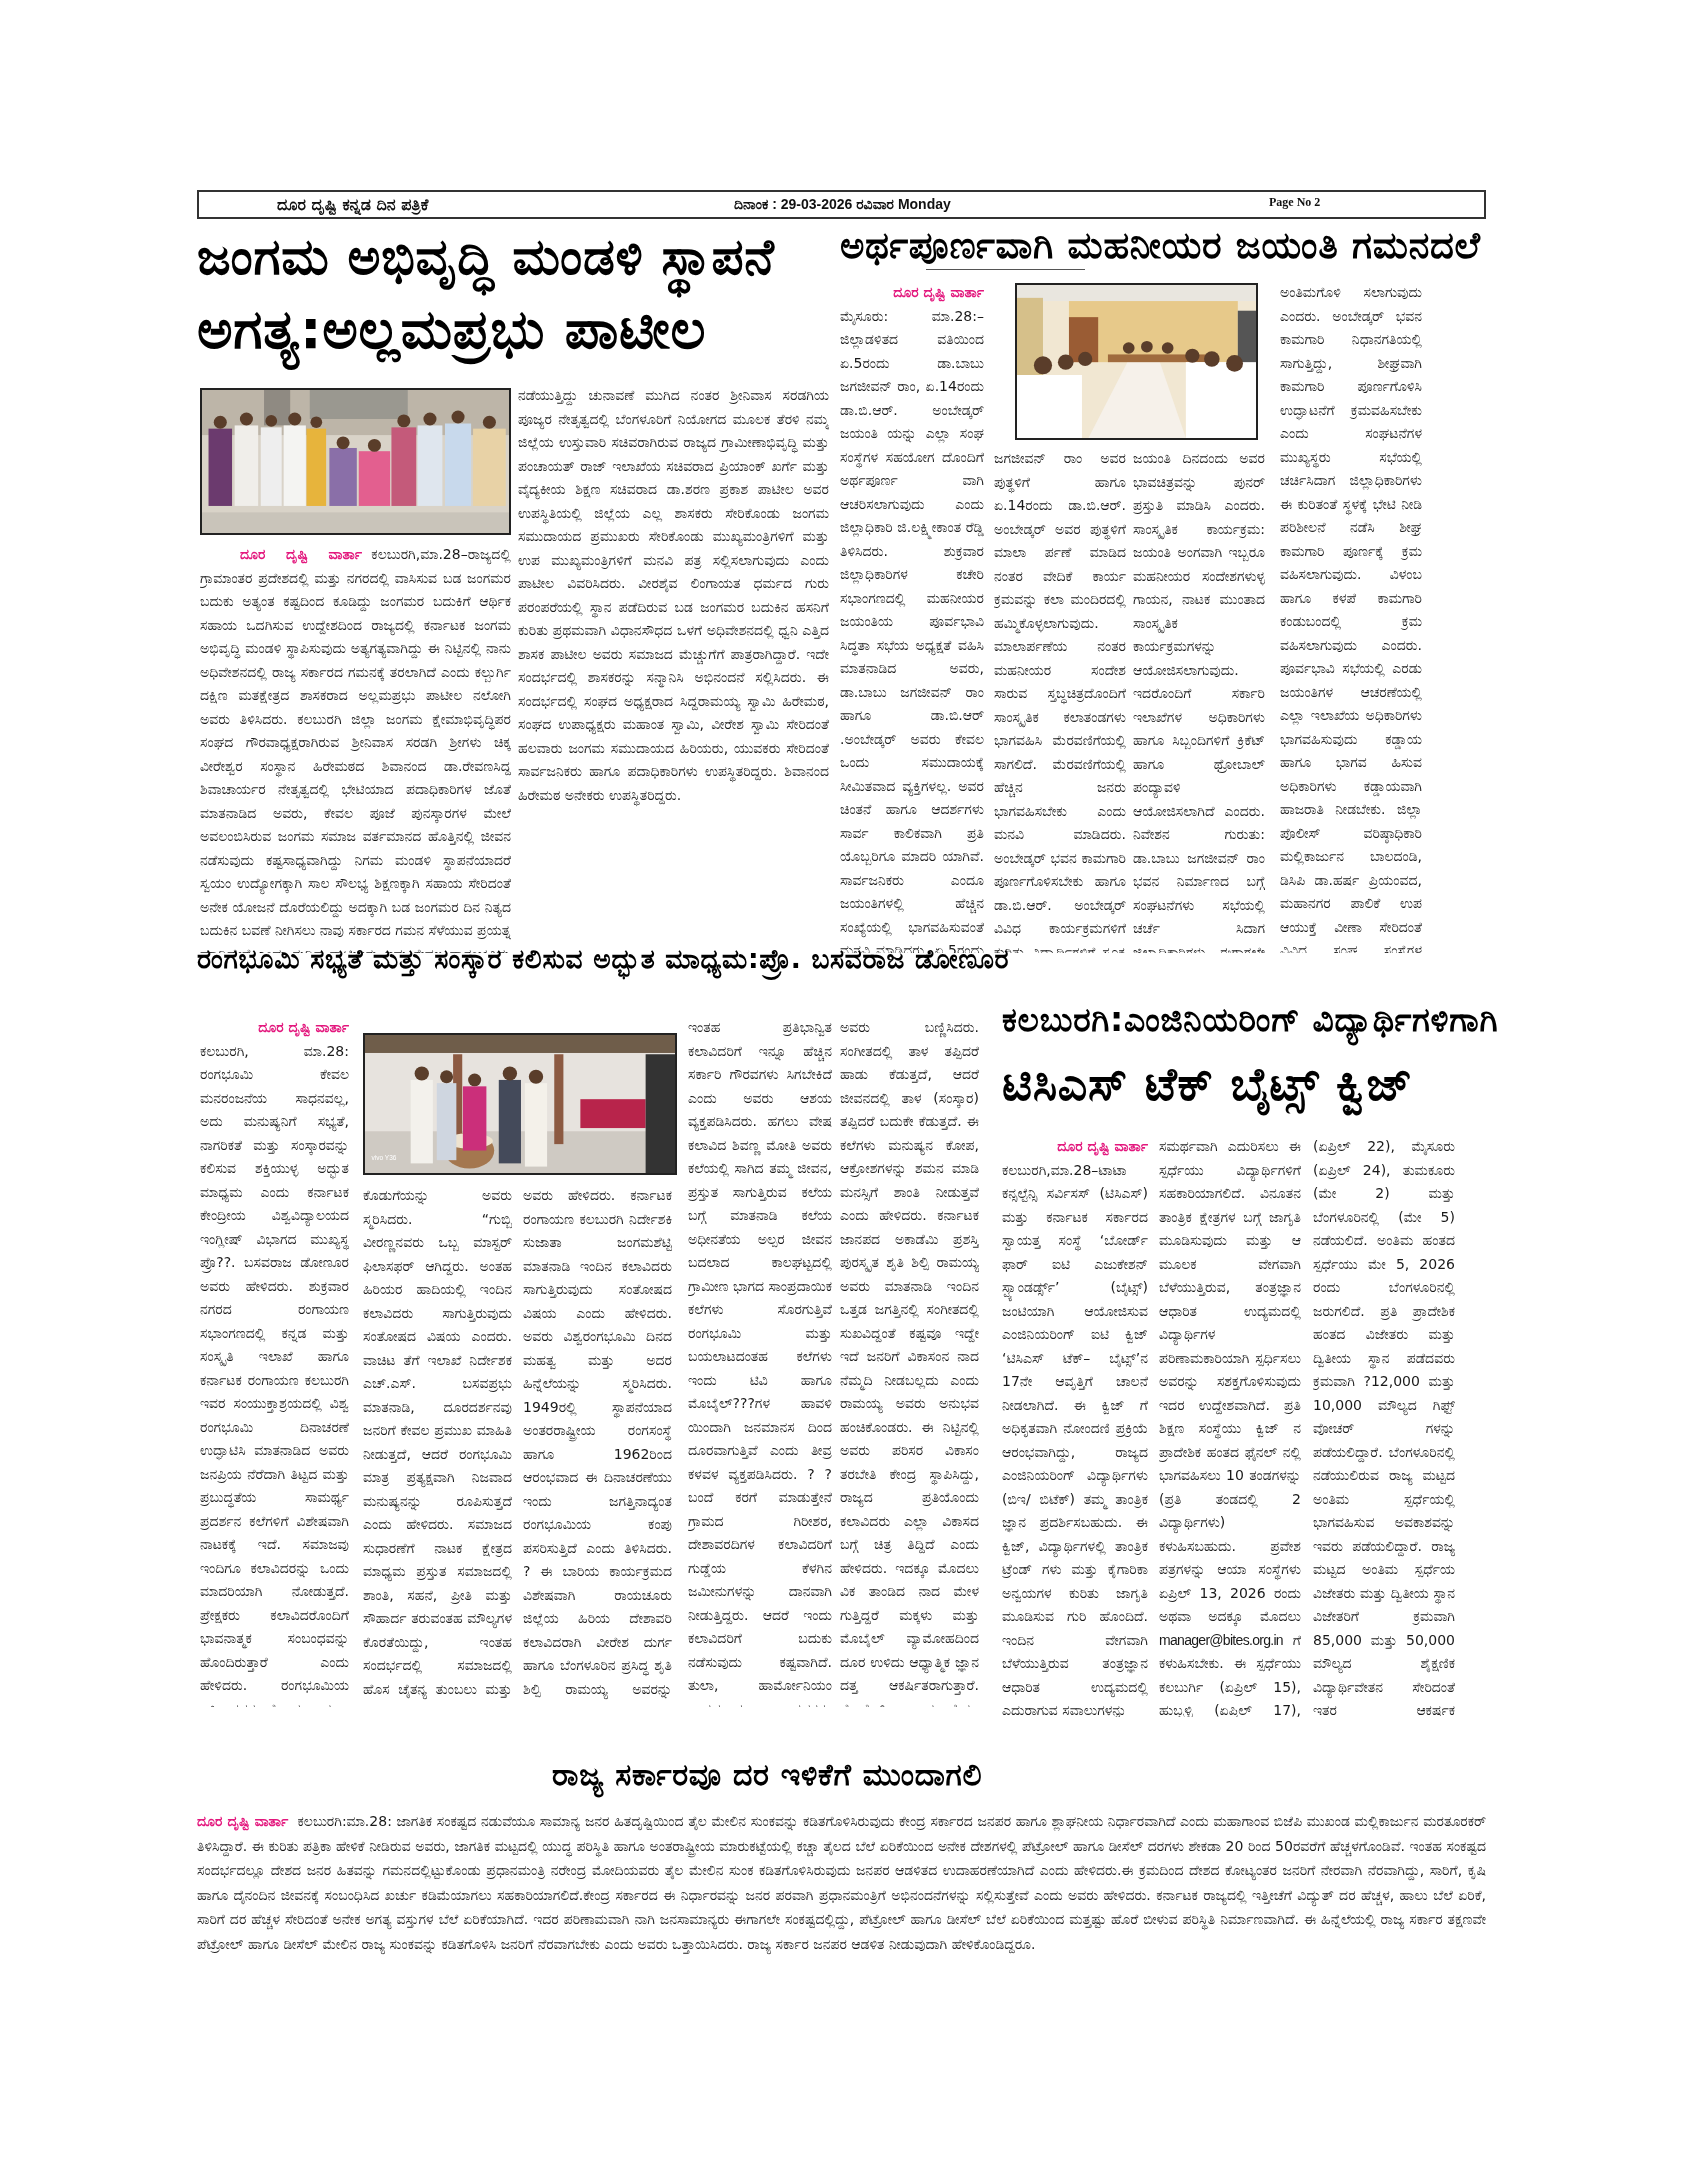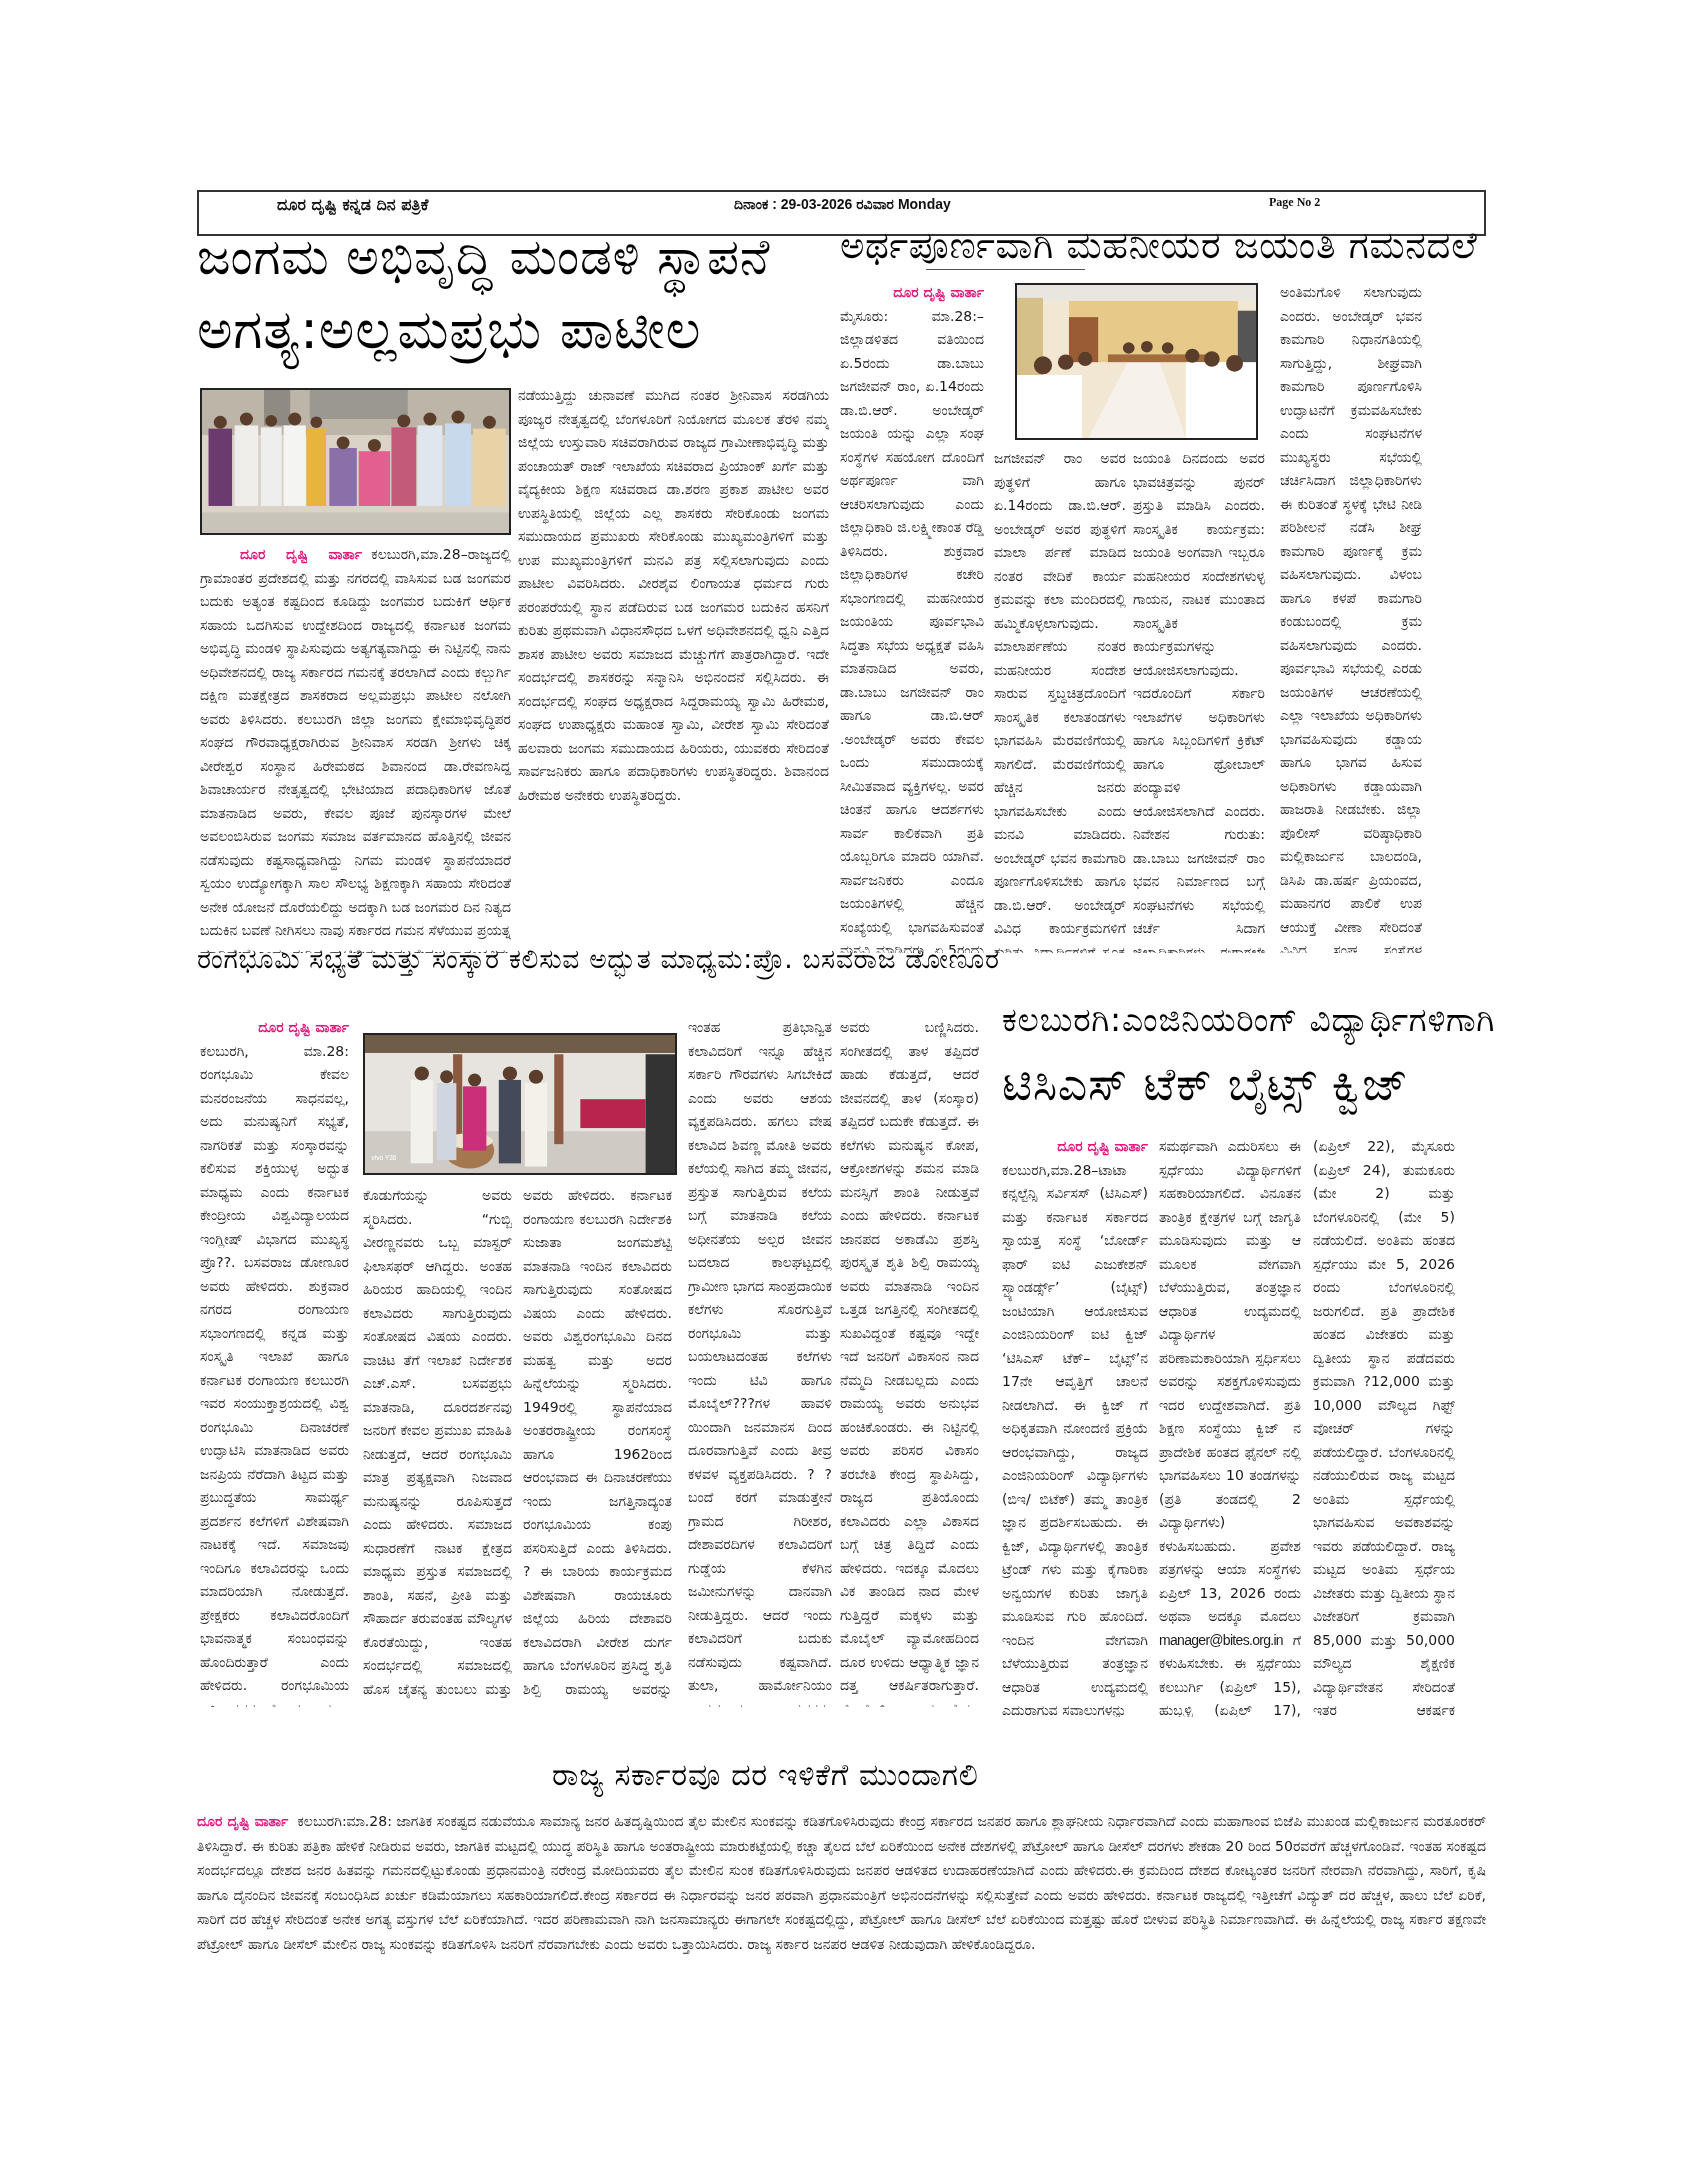--- a/index.html
+++ b/index.html
@@ -1,28 +1,28 @@
 <!DOCTYPE html>
 <html style="font-size:10.6px"><head>
 <meta charset="utf-8">
 <style>
   * { box-sizing: border-box; margin: 0; padding: 0; }
   html, body { width: 1687px; height: 2183px; background: #ffffff; }
   body { position: relative; font-family: "DejaVu Sans", sans-serif; color: #111; overflow: hidden; }
 
   .masthead {
-    position: absolute; left: 197px; top: 190px; width: 1289px; height: 46px;
+    position: absolute; left: 197px; top: 190px; width: 1289px; height: 29px;
     border: 2px solid #333; display: flex; align-items: center;
   }
   .masthead .paper-name { position: absolute; left: 78px; top: 2.6px; font-size: 16px; font-weight: bold; }
   .masthead .date { position: absolute; left: 535px; top: 4px; font-size: 14px; font-weight: bold; font-family: "Liberation Sans", sans-serif; }
   .masthead .date span { }
   .masthead .pageno { position: absolute; left: 1070px; top: 2.6px; font-size: 12px; font-weight: bold; font-family: "Liberation Serif", serif; text-align: right; }
 
-  .headline { position: absolute; font-weight: normal; color: #000; white-space: nowrap; letter-spacing: 0.7px;
+  .headline { position: absolute; font-weight: bold; color: #000; white-space: nowrap; letter-spacing: 0.7px;
     font-family: "DejaVu Sans", sans-serif; }
 
   .col { position: absolute; font-size: 14px; line-height: 23.5px; text-align: justify; color: #1a1a1a; overflow: hidden; }
   .col p { text-indent: 0; }
   .byline { color: #e3177d; font-weight: bold; margin-right: 9.3px; }
   .byline-block { color: #e3177d; font-weight: bold; display: block; text-align: right; }
 
   .photo { position: absolute; border: 2px solid #222; overflow: hidden; }
   .photo svg { width: 100%; height: 100%; display: block; }
 

